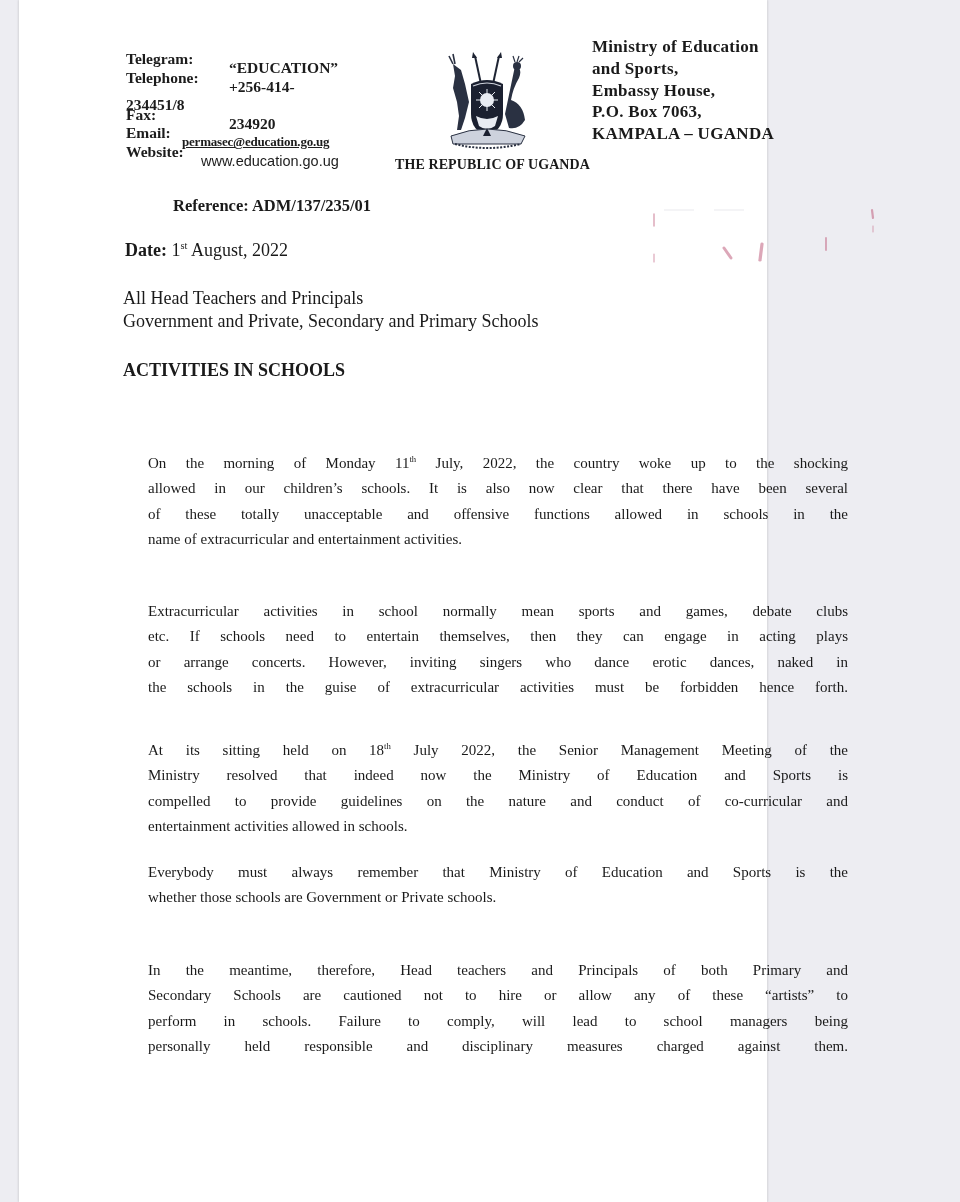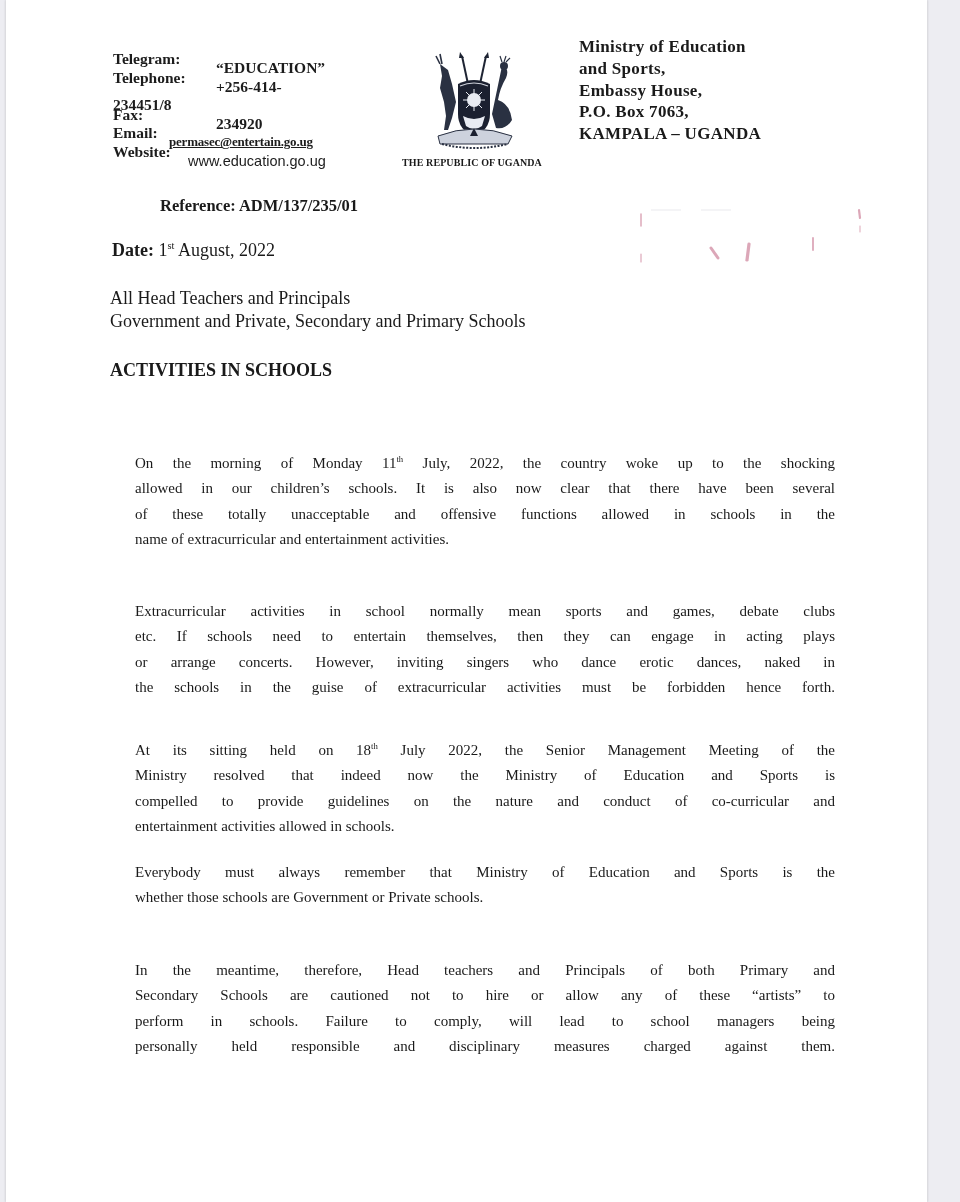--- a/index.html
+++ b/index.html
@@ -10,23 +10,23 @@
       width: 960px;
       height: 1202px;
       background: #ededf2;
       position: relative;
       overflow: hidden;
       font-family: "Liberation Serif", "DejaVu Serif", serif;
       color: #1a1a1a;
     }
     .sheet {
       position: absolute;
-      left: 6px;
+      left: 19px;
       top: 0;
-      width: 921px;
+      width: 748px;
       height: 1202px;
       background: #ffffff;
       box-shadow: -1px 0 2px rgba(0,0,0,0.10), 1px 0 2px rgba(0,0,0,0.10);
     }
     .abs { position: absolute; }
 
     
     .contact {
       left: 107px;
       top: 50px;
@@ -49,22 +49,21 @@
     .coat {
       left: 412px;
       top: 44px;
       width: 112px;
       height: 112px;
     }
     .republic {
       left: 376px;
       top: 157px;
       width: 180px;
-      text-align: center;
-      font-size: 10px;
+      font-size: 14px;
       font-weight: bold;
       letter-spacing: 0.1px;
       white-space: nowrap;
     }
 
     
     .ministry {
       left: 573px;
       top: 36px;
       font-size: 17px;
@@ -147,21 +146,21 @@
     </div>
     <div class="row">
       <span class="val telc">234451/8</span>
     </div>
     <div class="row">
       <span class="lbl">Fax:</span>
       <span class="val fax">234920</span>
     </div>
     <div class="row">
       <span class="lbl">Email:</span>
-      <span class="val email">permasec@entertain.go.ug</span>
+      <span class="val email">permasec@education.go.ug</span>
     </div>
     <div class="row">
       <span class="lbl">Website:</span>
       <span class="val web">www.education.go.ug</span>
     </div>
   </div>
 
   <div class="abs coat">
     <svg width="112" height="112" viewBox="0 0 112 112">
 

